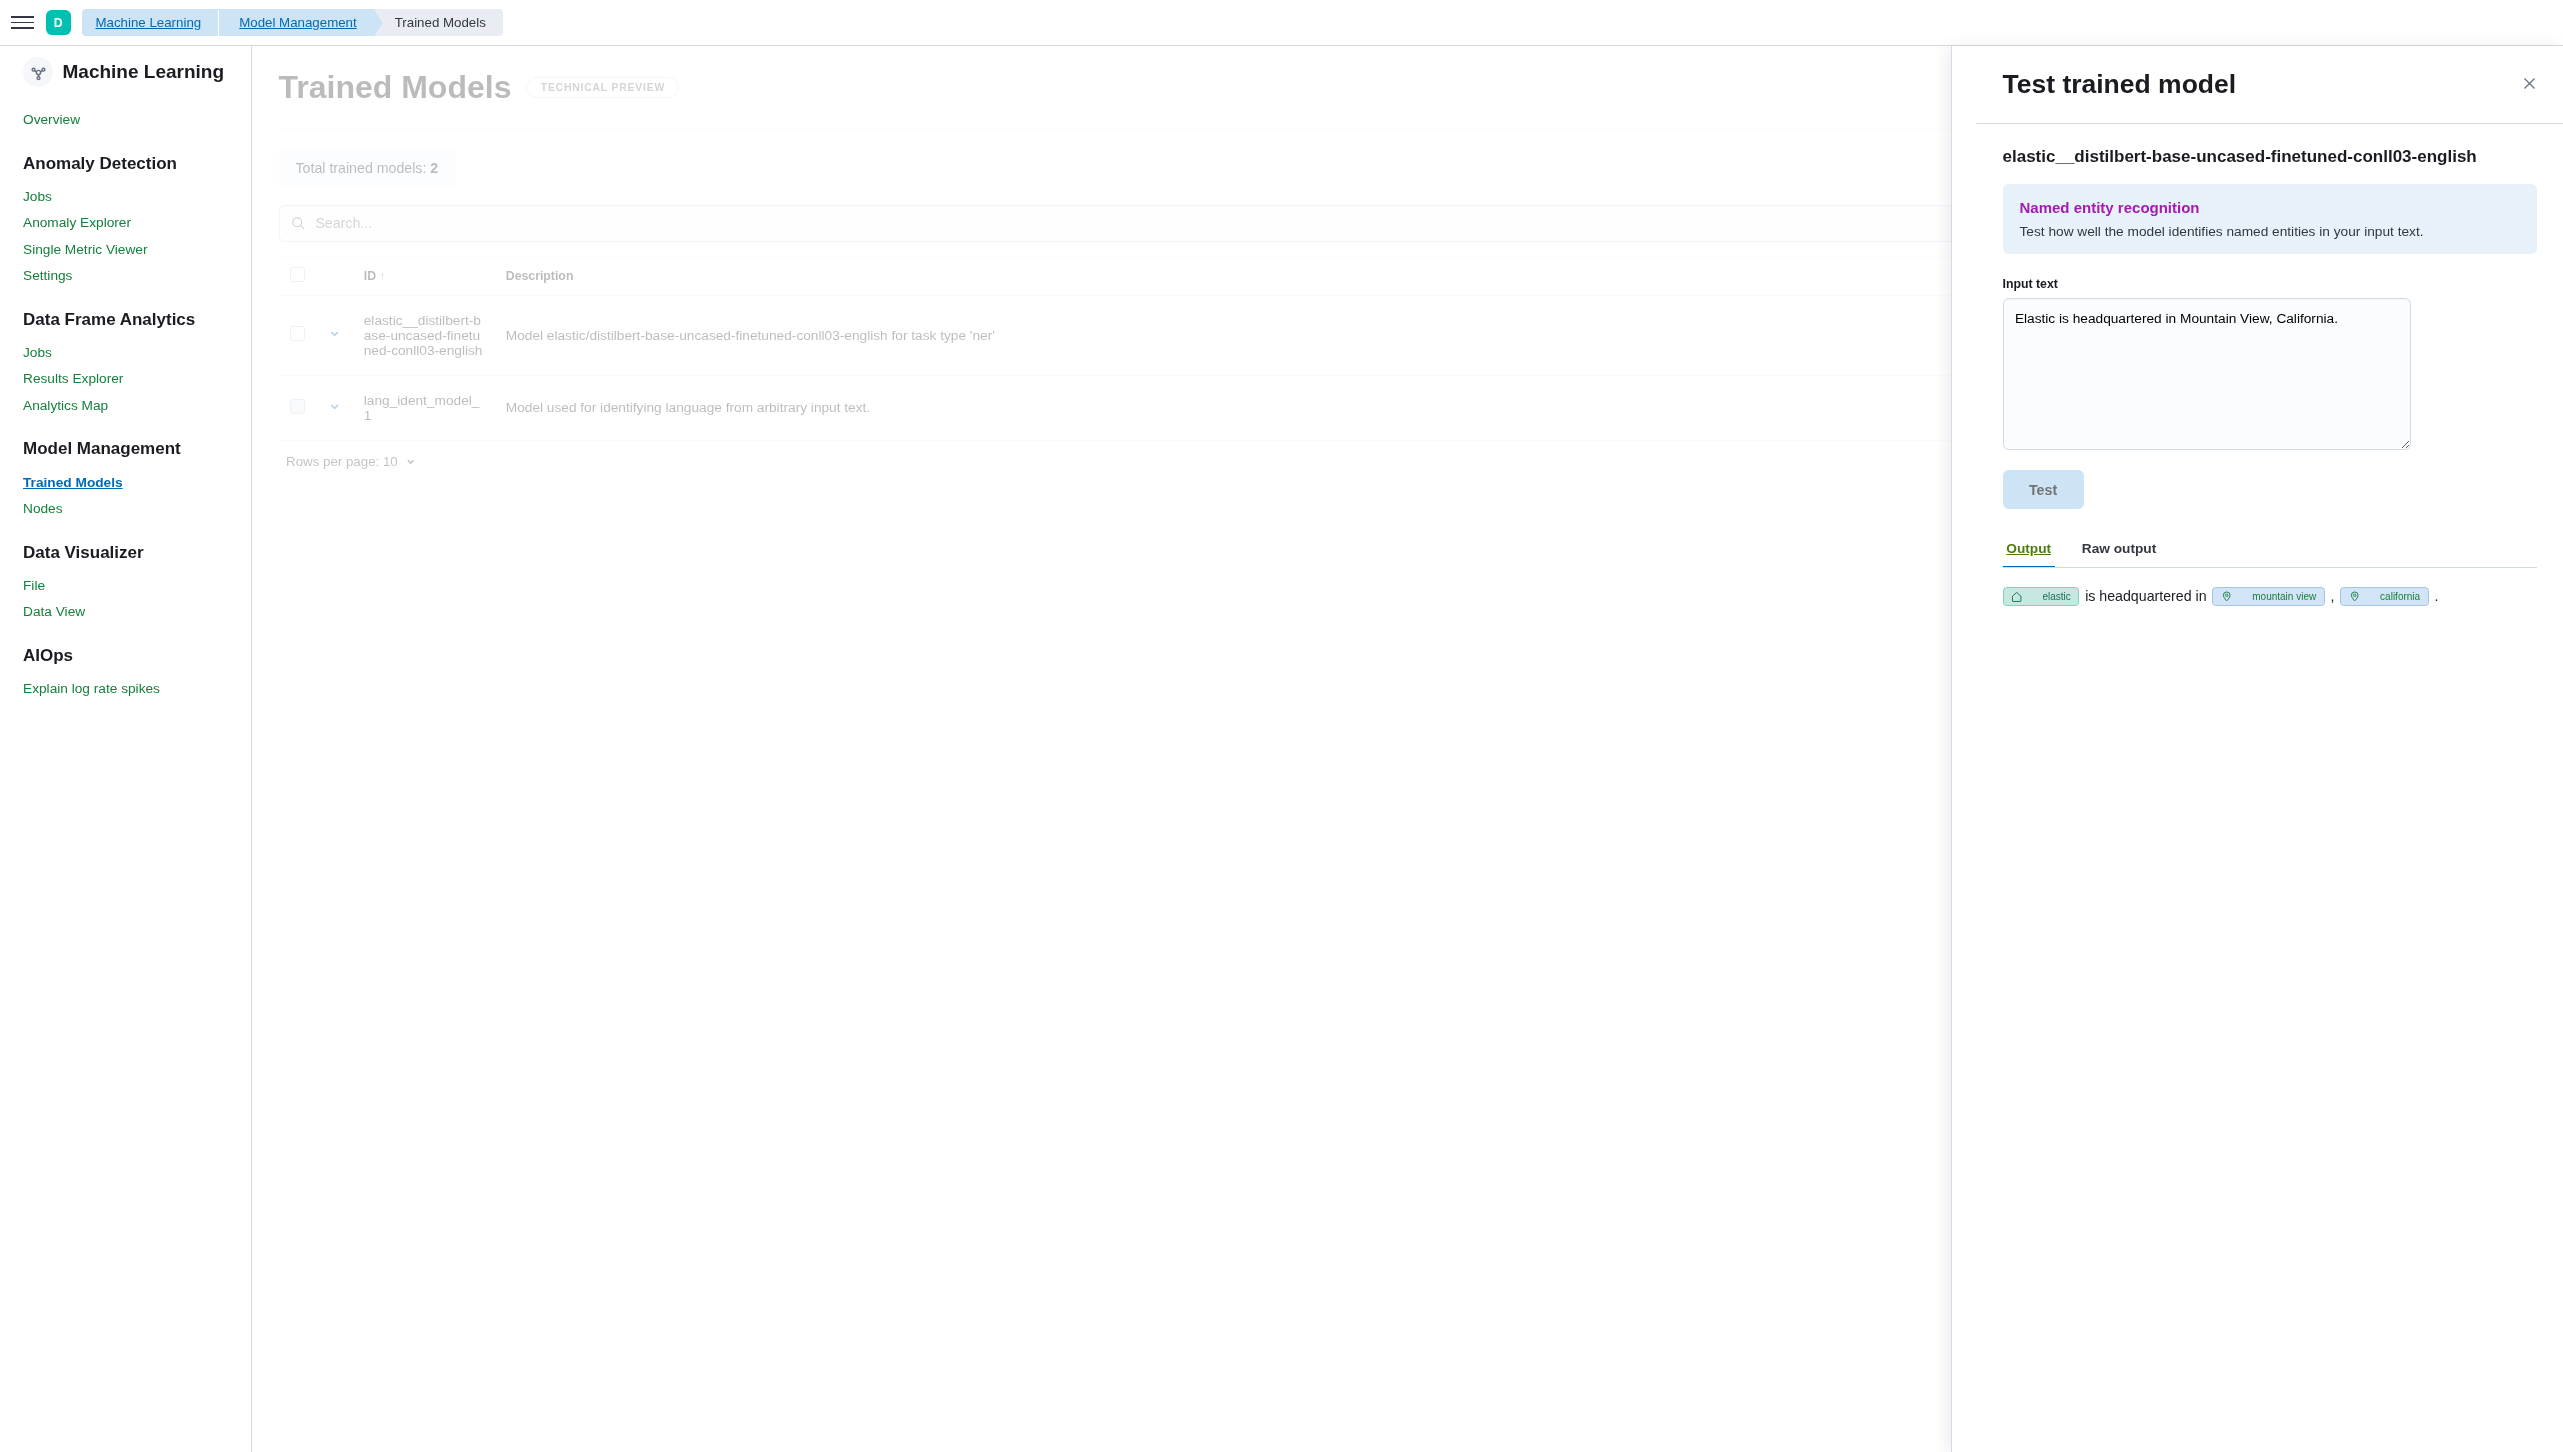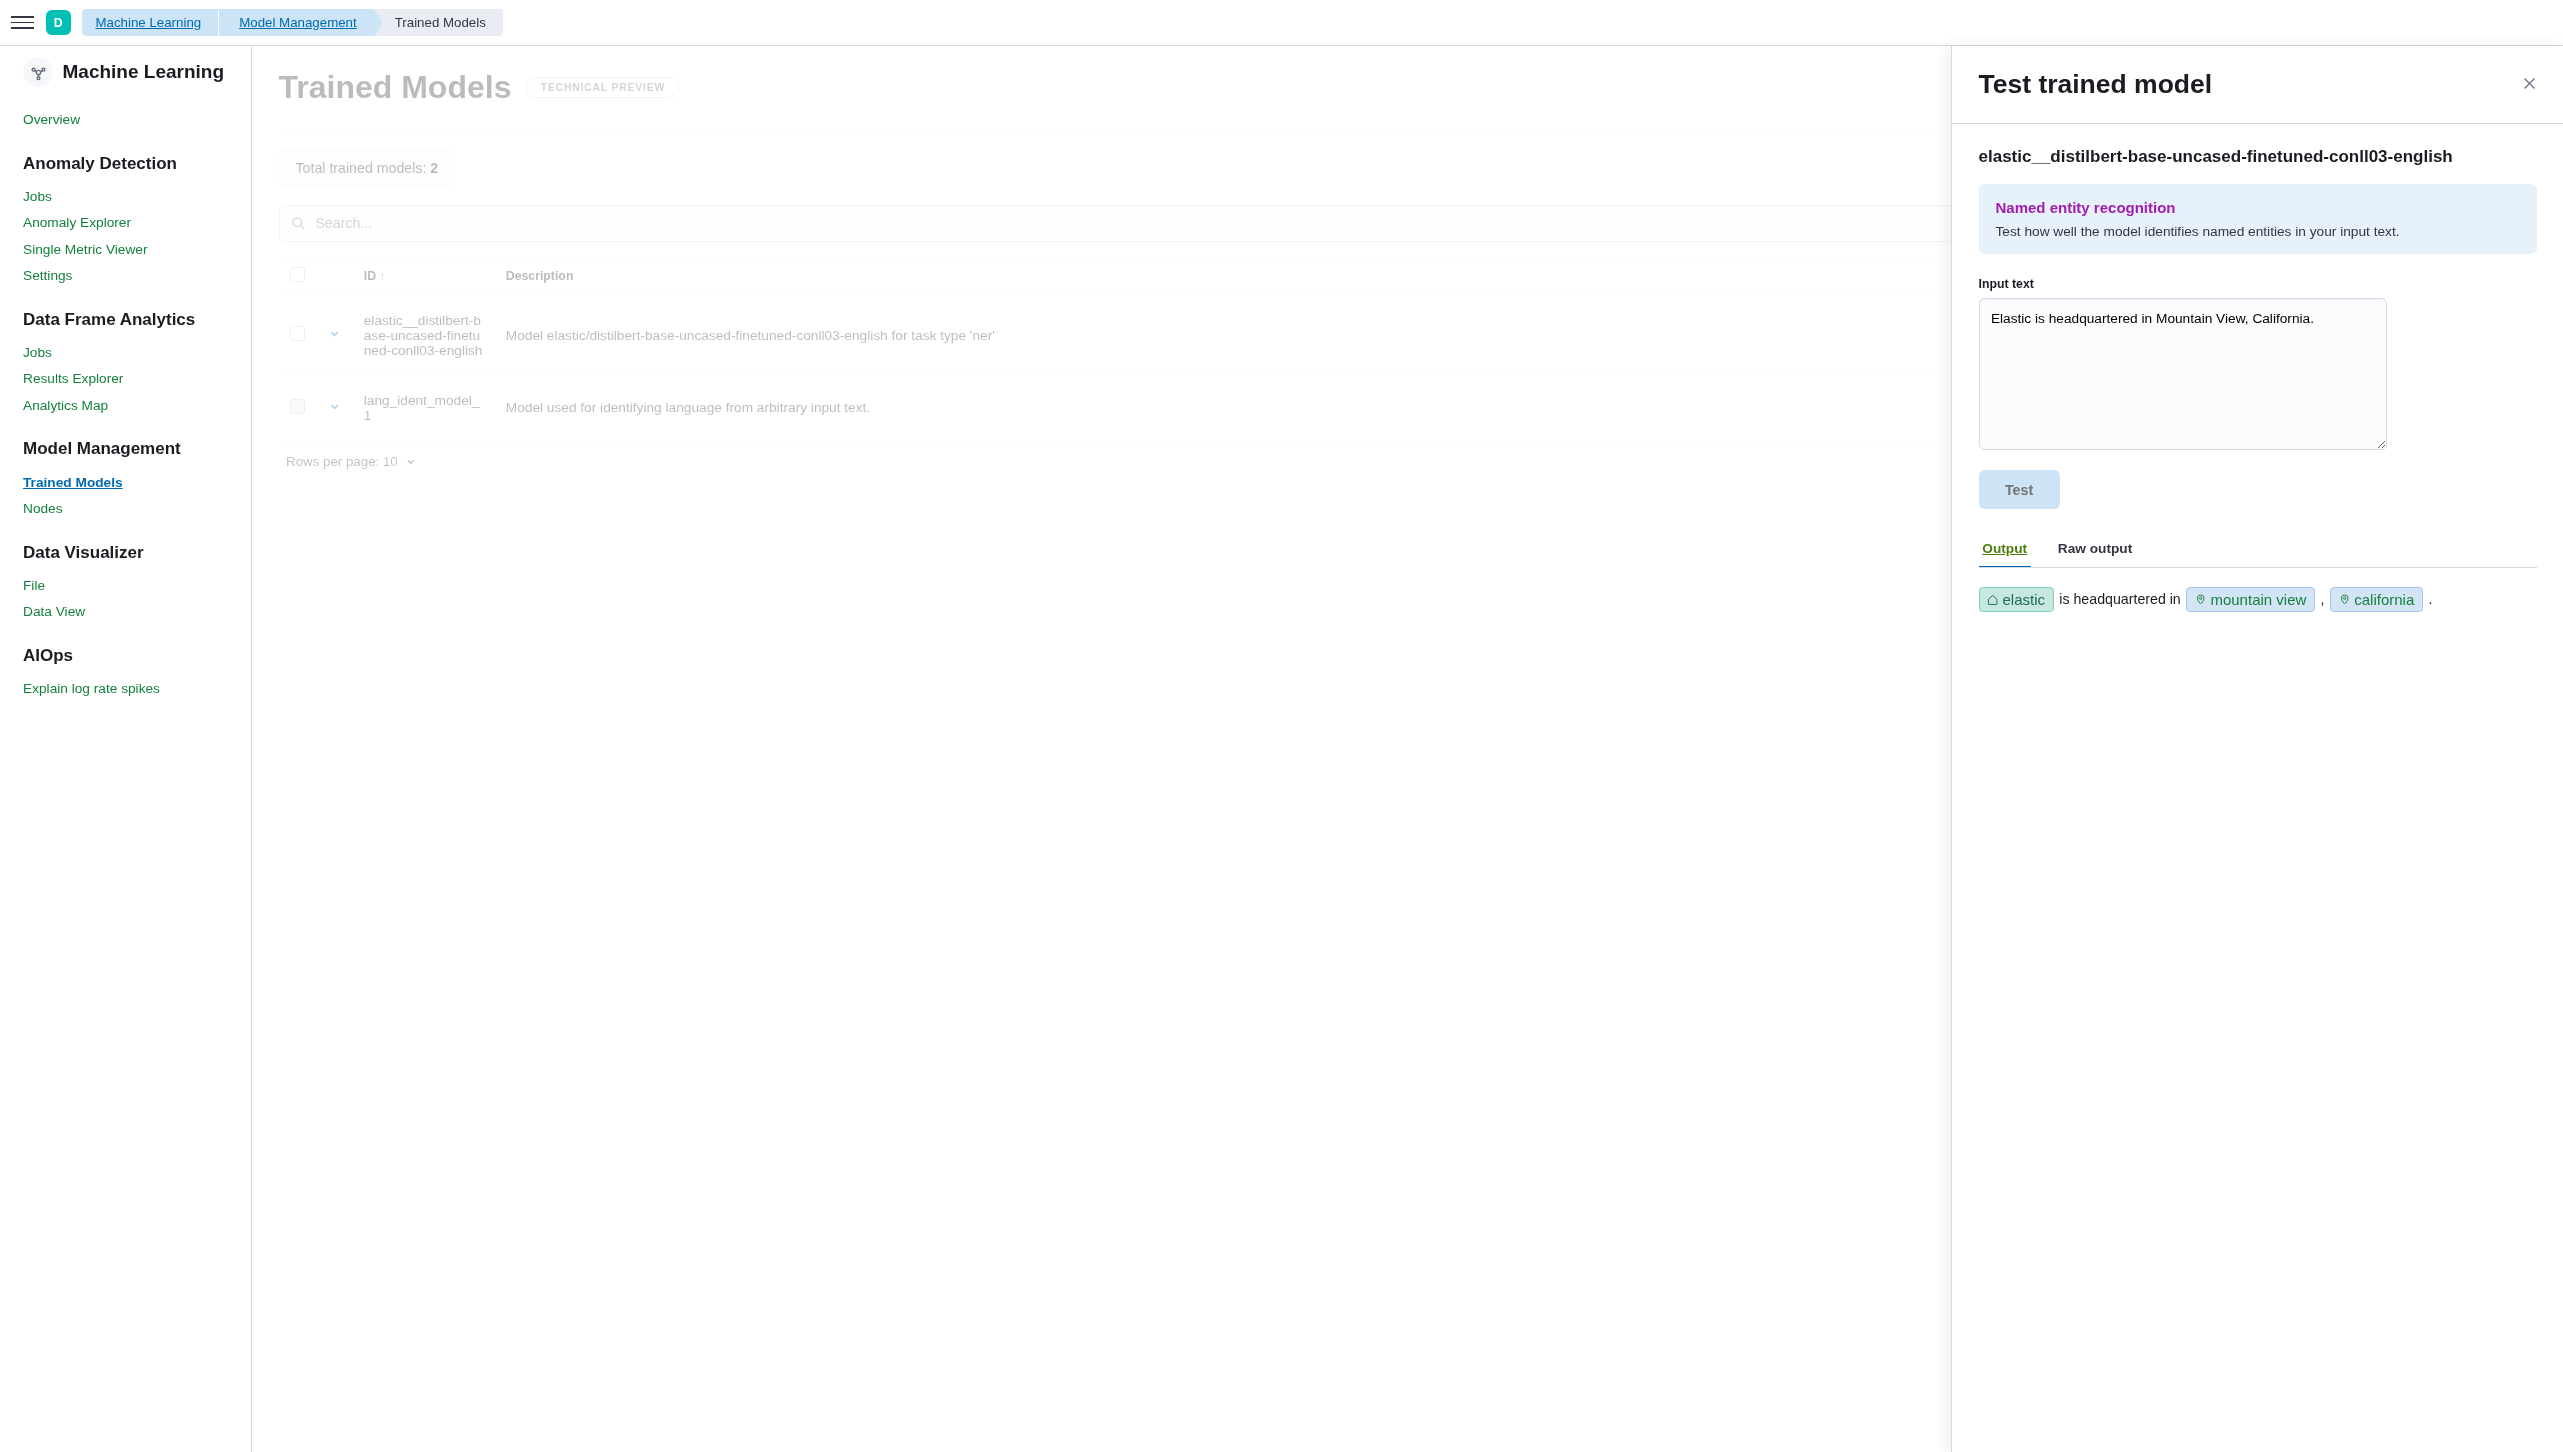--- a/index.html
+++ b/index.html
@@ -49,39 +49,39 @@
 .checkbox.disabled { background: #e9edf3; }
 .expand-arrow { color: #006bb4; transform: rotate(0deg); display: inline-block; }
 .sort-arrow { color: #69707d; font-size: 11.4px; margin-left: 3.8px; }
 .pager { padding: 13.3px 7.6px; font-size: 13.3px; color: #343741; display: flex; align-items: center; gap: 7.6px; }
 
 
 .overlay-backdrop { position: absolute; inset: 0; background: rgba(255,255,255,0.7); pointer-events: none; }
 .content-area { position: relative; display: flex; flex: 1; }
 
 
-.flyout { position: absolute; right: 0; top: 0; bottom: 0; width: 612px; background: #fff; border-left: 0.9px solid #d3dae6; box-shadow: -3.8px 0 15px rgba(0,0,0,0.08); display: flex; flex-direction: column; z-index: 10; }
+.flyout { position: absolute; right: 0; top: 0; bottom: 0; width: 612px; background: #fff; border-left: 0.9px solid #d3dae6; box-shadow: -3.8px 0 15px rgba(0,0,0,0.08); display: flex; flex-direction: column; z-index: 10; padding-left: 24px; }
 .flyout-header { padding: 23px 26.5px; border-bottom: 0.9px solid #d3dae6; display: flex; justify-content: space-between; align-items: center; }
 .flyout-title { font-size: 26.5px; font-weight: 700; }
 .flyout-close { font-size: 19px; color: #69707d; cursor: pointer; background: none; border: none; }
 .flyout-body { padding: 23px 26.5px; overflow-y: auto; flex: 1; }
 .model-name { font-size: 17px; font-weight: 700; margin-bottom: 17px; }
 .info-callout { background: #e6f1fa; border-radius: 5.7px; padding: 15px 17px; margin-bottom: 23px; }
 .info-callout h4 { color: #a21caf; font-size: 15px; font-weight: 600; margin-bottom: 7.6px; }
 .info-callout p { font-size: 13.7px; color: #343741; }
 .form-label { font-size: 12.3px; font-weight: 600; margin-bottom: 7.6px; display: block; }
 .textarea { width: 408px; height: 152px; border: 0.9px solid #d3dae6; border-radius: 5.7px; padding: 11.4px; font-size: 13.7px; font-family: inherit; resize: both; margin-bottom: 17px; background: #fbfcfd; box-shadow: 0 0.9px 0.9px rgba(0,0,0,0.03) inset; }
 .btn-test { background: #cce4f5; color: #737373; font-weight: 600; font-size: 14.2px; border: none; border-radius: 5.7px; padding: 11.4px 26.5px; cursor: pointer; margin-bottom: 23px; }
 
 .tabs { display: flex; border-bottom: 0.9px solid #d3dae6; margin-bottom: 19px; }
 .tab { padding: 9.5px 3.8px; margin-right: 23px; font-size: 13.7px; font-weight: 600; cursor: pointer; color: #343741; }
 .tab.active { color: #4d7c0f; border-bottom: 1.9px solid #006bb4; text-decoration: underline; }
 
 .output-line { font-size: 14.2px; display: flex; align-items: center; flex-wrap: wrap; gap: 5.7px; }
-.entity-tag { border-radius: 3.8px; padding: 2.8px 7.6px; font-size: 15px; display: inline-flex; align-items: center; gap: 4px; }
+.entity-tag { border-radius: 3.8px; padding: 2.8px 7.6px; font-size: 10px; display: inline-flex; align-items: center; gap: 20px; }
 .entity-tag.org { background: #c7e8e0; color: #1a6b5a; border: 0.9px solid #7dd3c0; }
 .entity-tag.loc { background: #d4e4f7; color: #15803d; border: 0.9px solid #a3c5ed; }
 .entity-icon { font-size: 11.4px; }
 </style>
 </head>
 <body>
 
 <div class="topbar">
   <div class="hamburger">
     <span></span>

